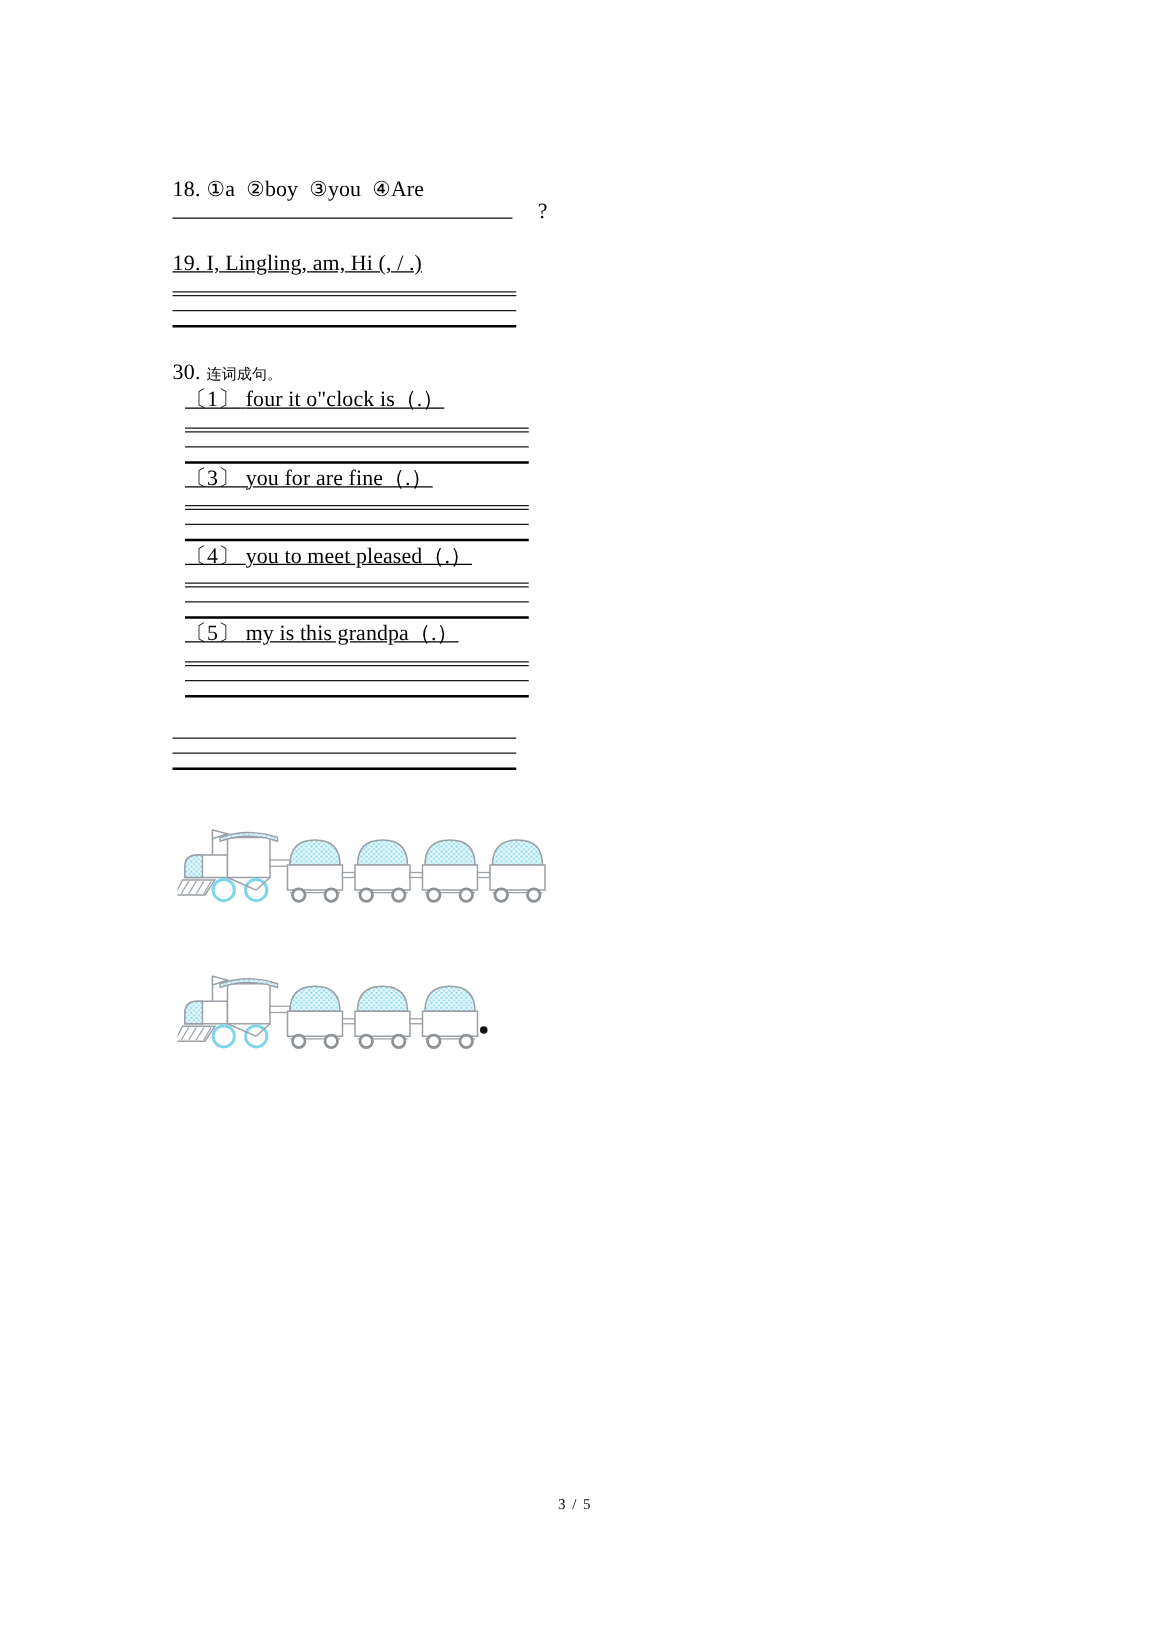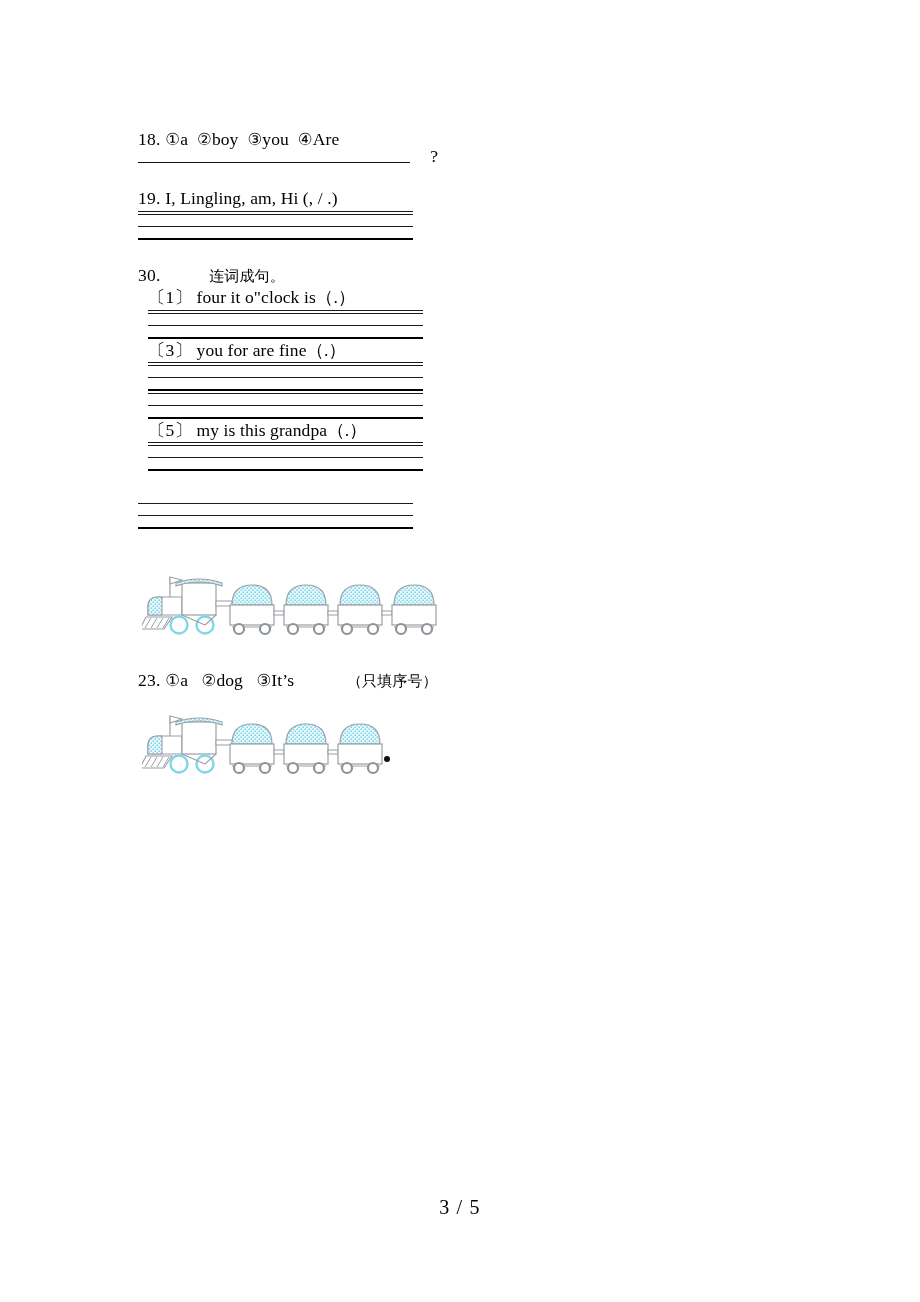--- a/index.html
+++ b/index.html
@@ -17,42 +17,41 @@
   }
   .page {
     position: absolute;
     left: 0; top: 0;
     width: 920px;
     height: 1302px;
   }
   .content {
     position: absolute;
     left: 138px;
-    top: 128px;
+    top: 140px;
     width: 640px;
   }
 
   
   .q-line {
     font-size: 17.5px;
     line-height: 1.28;
     white-space: nowrap;
     letter-spacing: 0.1px;
   }
   .q-num { letter-spacing: 0.3px; }
   .circ {
     display: inline-block;
     font-size: 16.5px;
     line-height: 1;
     vertical-align: baseline;
   }
   .cn {
     font-family: "DejaVu Sans", "Liberation Sans", sans-serif;
-    font-size: 15px;
-    margin-left: 44px;
+    font-size: 12px;
   }
 
   
   .rule-set {
     width: 275px;
     margin-top: 2px;
   }
   .rule {
     height: 0;
     border-top: 1.1px solid #1a1a1a;
@@ -77,40 +76,41 @@
     right: 0;
     bottom: -2px;
     font-size: 17.5px;
     line-height: 1;
   }
 
   
   .ruled-text {
     width: 275px;
     border-bottom: 1.1px solid #1a1a1a;
-    padding-bottom: 1px;
+    padding-bottom: 11px;
+    text-decoration: underline;
   }
 
   .blk { margin-bottom: 0; }
   .gap-md { height: 24px; }
   .gap-lg { height: 30px; }
 
   .sub-indent { padding-left: 10px; }
 
   
   .train-wrap { margin-top: 10px; padding-left: 4px; }
 
   
   .footer {
     position: absolute;
     left: 0;
     top: 1196px;
     width: 920px;
     text-align: center;
-    font-size: 20px;
+    font-size: 12px;
     letter-spacing: 1.2px;
   }
 </style>
 </head>
 <body>
 
 <div class="page">
   <div class="content">
 
     <div class="blk">
@@ -168,20 +168,24 @@
           <span>you for are fine（.）</span>
         </div>
         <div class="rule-set">
           <div class="rule first"></div>
           <div class="rule"></div>
           <div class="rule thick"></div>
         </div>
       </div>
 
       <div class="sub-indent">
+        <div class="q-line ruled-text">
+          <span>〔4〕</span>
+          <span>you to meet pleased（.）</span>
+        </div>
         <div class="rule-set">
           <div class="rule first"></div>
           <div class="rule"></div>
           <div class="rule thick"></div>
         </div>
       </div>
 
       <div class="sub-indent">
         <div class="q-line ruled-text">
           <span>〔5〕</span>
@@ -268,27 +272,20 @@
             <circle cx="259" cy="66" r="5" fill="#ffffff" stroke="#8d9296" stroke-width="2.2"></circle>
             <circle cx="285" cy="66" r="5" fill="#ffffff" stroke="#8d9296" stroke-width="2.2"></circle>
           </g>
         </svg>
       </div>
     </div>
 
     <div class="gap-md"></div>
 
     <div class="blk">
-      <div class="q-line">
-        <span class="q-num">23.</span>
-        <span class="circ">①</span><span>a</span>
-        &nbsp;&nbsp;<span class="circ">②</span><span>dog</span>
-        &nbsp;&nbsp;<span class="circ">③</span><span>It’s</span>
-        &nbsp;<span class="cn">（只填序号）</span>
-      </div>
       <div class="train-wrap">
         <svg width="250" height="78" viewBox="0 0 250 78">
           <defs>
             <pattern id="dots23" width="4" height="4" patternUnits="userSpaceOnUse">
               <rect width="4" height="4" fill="#e8f9fd"></rect>
               <circle cx="1.2" cy="1.2" r="0.9" fill="#7fd6ea"></circle>
               <circle cx="3.2" cy="3.2" r="0.9" fill="#7fd6ea"></circle>
             </pattern>
           </defs>
           <g>

